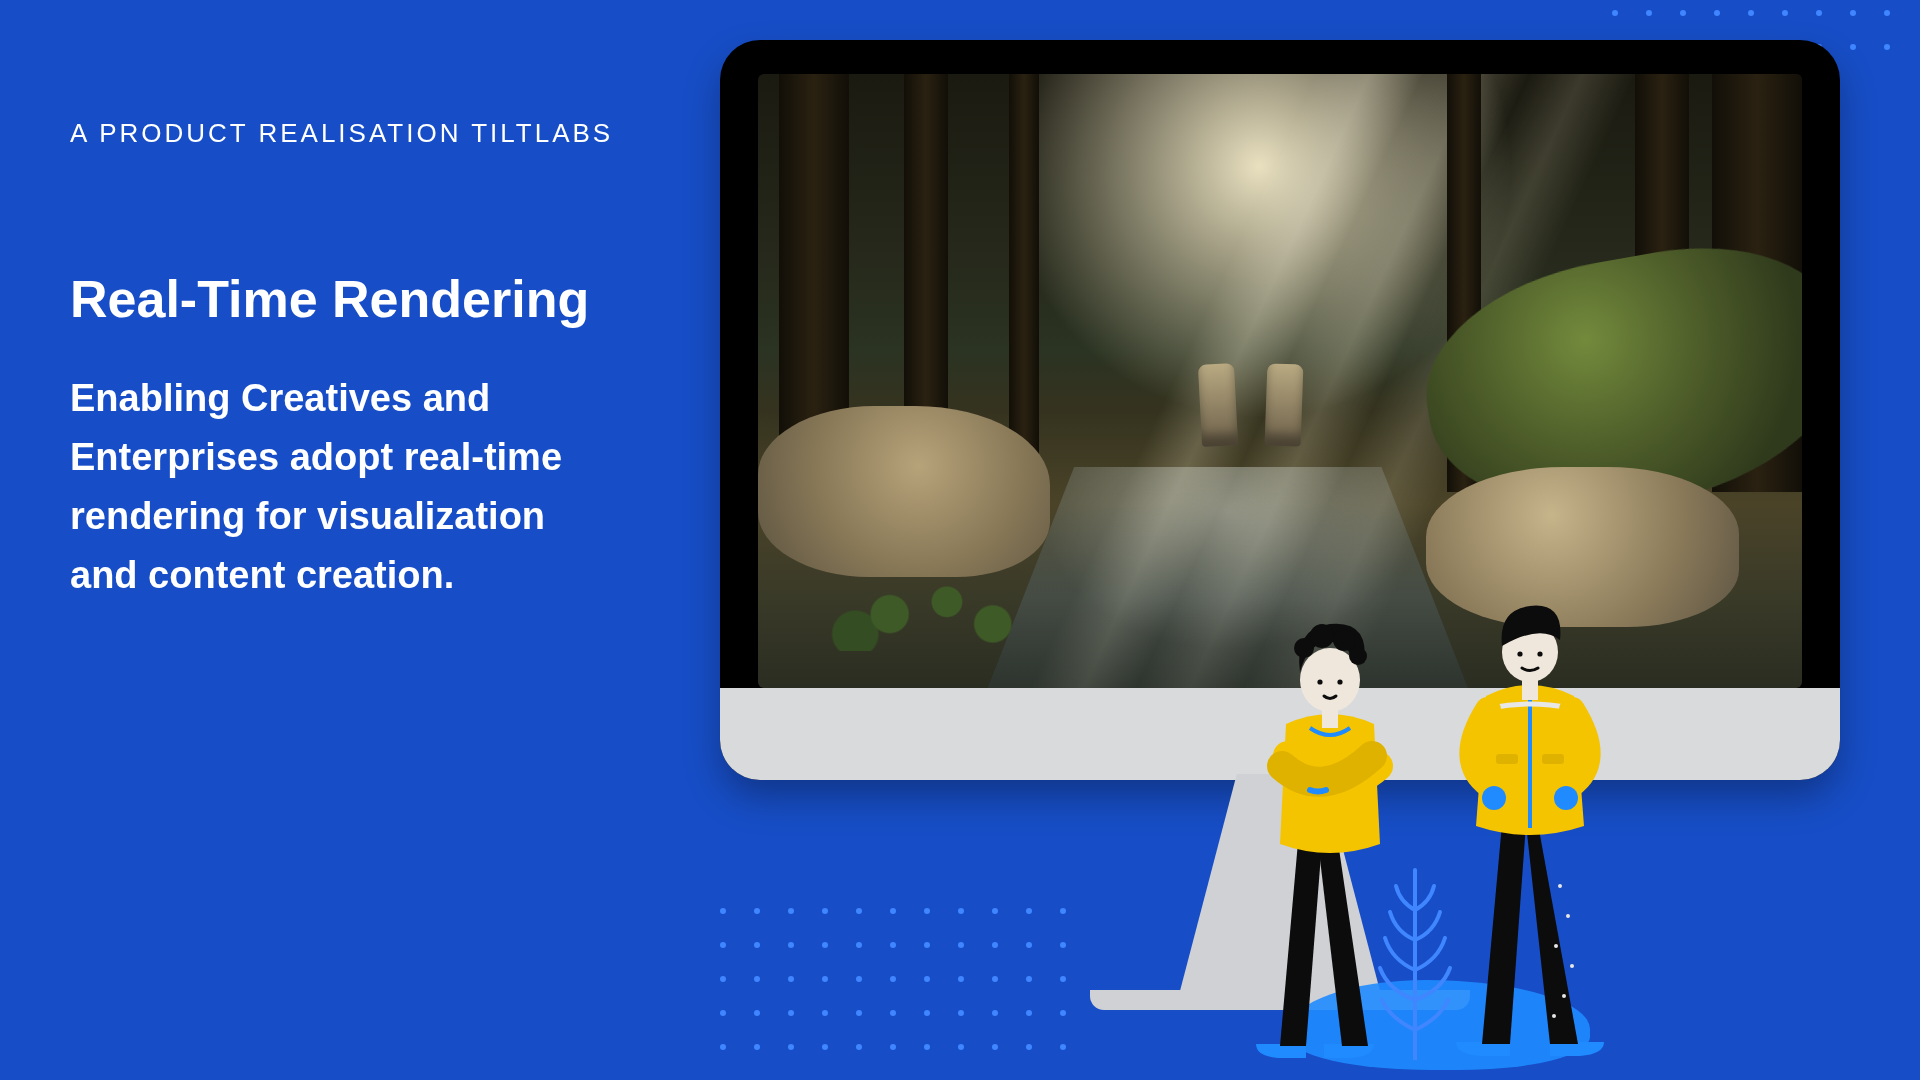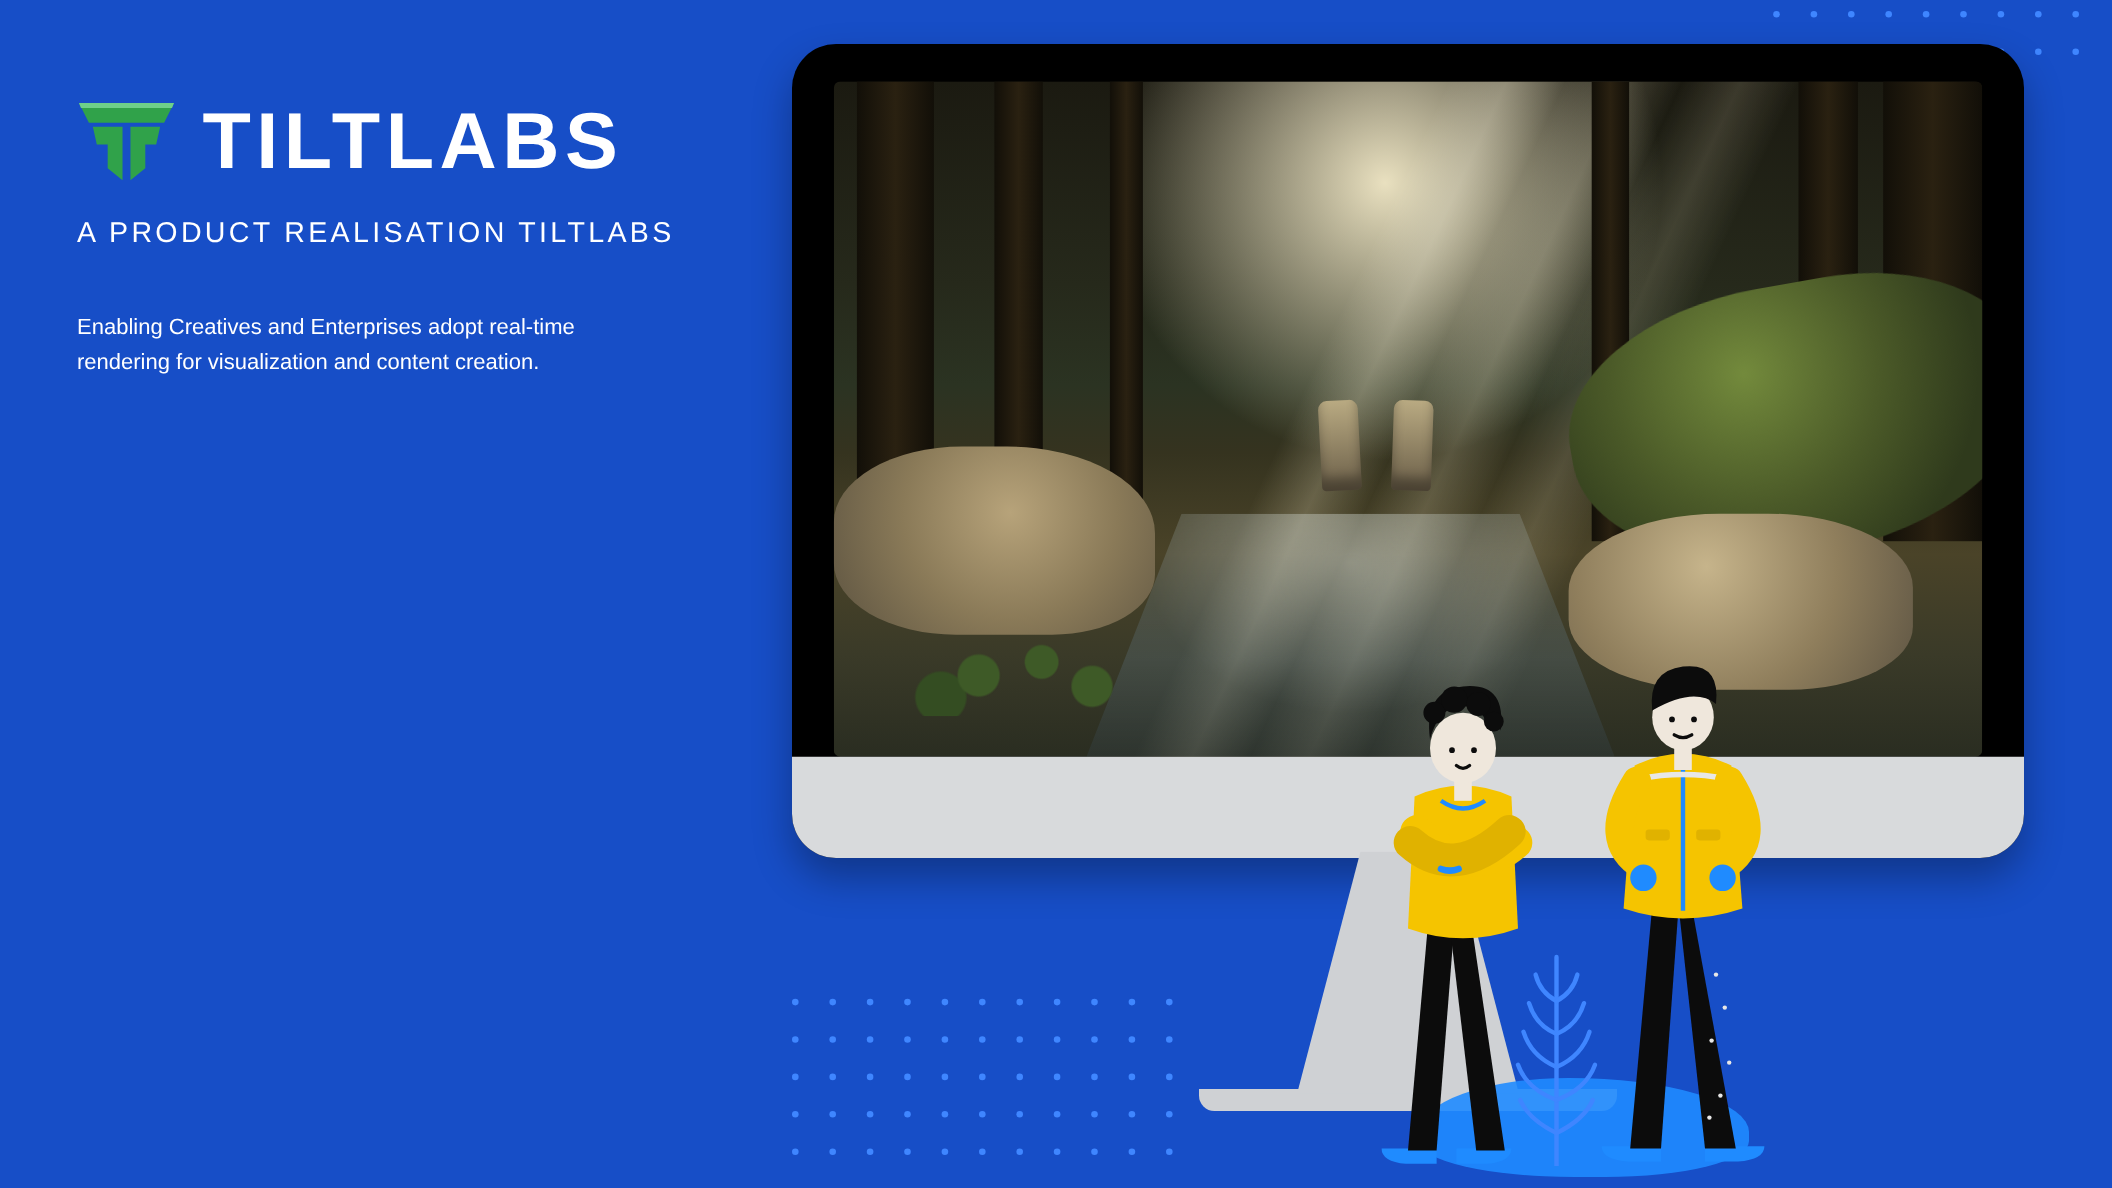--- a/index.html
+++ b/index.html
@@ -63,23 +63,23 @@
     font-size: 26px;
     font-weight: 400;
     letter-spacing: 3px;
   }
   .headline {
     margin-top: 120px;
     font-size: 52px;
     font-weight: 700;
   }
   .body-copy {
-    margin-top: 56px;
-    font-size: 20px;
-    font-weight: 400;
+    margin-top: 40px;
+    font-size: 38px;
+    font-weight: 700;
     line-height: 1.55;
     max-width: 520px;
   }
 
   
   .monitor-wrap {
     position: absolute;
     top: 40px;
     left: 720px;
     width: 1120px;
@@ -289,33 +289,23 @@
     <span></span>
     <span></span>
     <span></span>
     <span></span>
     <span></span>
     <span></span>
     <span></span>
   </div>
 
 <div class="left">
-  <div class="logo-row">
-    <span class="logo-mark">
-      <svg viewBox="0 0 100 86">
-        <path d="M2 4 H98 L88 24 H12 Z" fill="#30a24a"></path>
-        <path d="M16 28 H46 L46 82 L31 70 L31 46 H20 Z" fill="#30a24a"></path>
-        <path d="M54 28 H84 L80 46 H69 L69 70 L54 82 Z" fill="#30a24a"></path>
-        <path d="M2 4 H98 L96 9 H4 Z" fill="#6ed089"></path>
-      </svg>
-    </span>
-    <span class="brand-name">TILTLABS</span>
-  </div>
   <div class="tagline">A PRODUCT REALISATION TILTLABS</div>
 
+  <h1 class="headline">Real-Time Rendering</h1>
   <p class="body-copy">Enabling Creatives and Enterprises adopt real-time rendering for visualization and content creation.</p>
 </div>
 
 <div class="monitor-wrap">
   <div class="monitor-bezel">
     <div class="screen">
       <div class="trunk t1"></div>
       <div class="trunk t2"></div>
       <div class="trunk t3"></div>
       <div class="trunk t4"></div>

